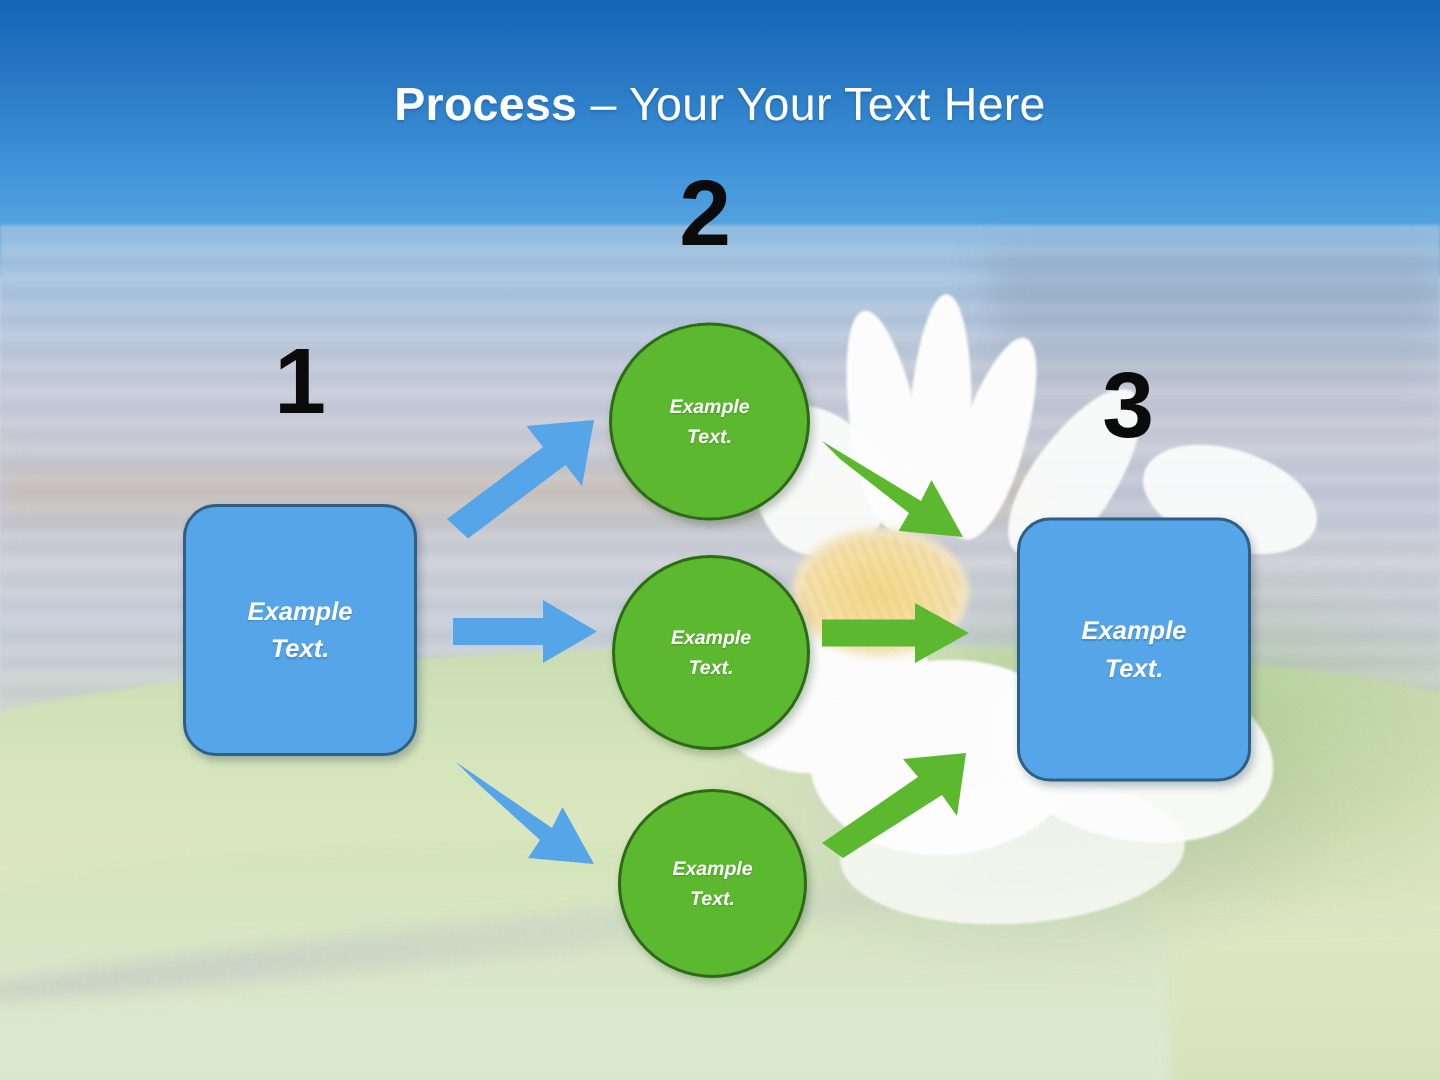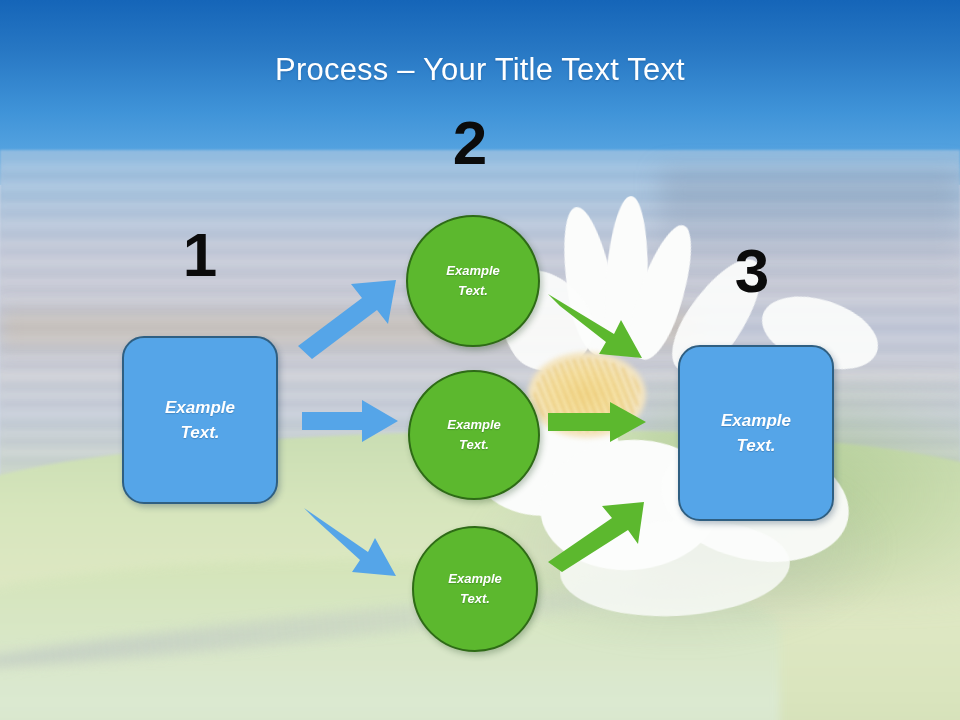--- a/index.html
+++ b/index.html
@@ -80,21 +80,21 @@
     background:radial-gradient(ellipse at 50% 40%,rgba(160,170,170,.40),rgba(175,185,180,0) 72%);
     filter:blur(8px);
   }
 
   
   .title{
     position:absolute;left:0;top:52px;width:960px;text-align:center;
     font-size:31px;color:#ffffff;letter-spacing:.2px;white-space:nowrap;
     text-shadow:0 1px 2px rgba(0,40,90,.25);
   }
-  .title b{font-weight:normal;}
+  .title b{font-weight:bold;}
   .title span.rest{font-weight:normal;}
 
   
   .step-num{
     position:absolute;color:#0b0b0b;font-weight:bold;font-size:62px;
     line-height:62px;text-align:center;
   }
   #num1{left:160px;top:224px;width:80px;}
   #num2{left:430px;top:112px;width:80px;}
   #num3{left:712px;top:240px;width:80px;}
@@ -150,21 +150,21 @@
     <div class="petal soft" style="left:500px;top:268px;width:88px;height:104px;border-radius:52% 48% 46% 54%/62% 58% 42% 38%;transform:rotate(-34deg);"></div>
     <div class="petal" style="left:470px;top:396px;width:150px;height:120px;border-radius:48% 52% 46% 54%/44% 48% 52% 56%;transform:rotate(-14deg);"></div>
     <div class="petal" style="left:540px;top:440px;width:180px;height:130px;border-radius:50%;transform:rotate(-4deg);"></div>
     <div class="petal soft" style="left:660px;top:440px;width:190px;height:120px;border-radius:50%;transform:rotate(12deg);"></div>
     <div class="petal soft" style="left:560px;top:520px;width:230px;height:96px;border-radius:50%;transform:rotate(-3deg);opacity:.85;"></div>
     <div class="flower-core"></div>
     <div class="flower-core-lines"></div>
   </div>
 
   <div class="title">
-    <b>Process</b><span class="rest"> – Your Title Text Text</span>
+    <b>Process</b><span class="rest"> – Your Your Text Here</span>
   </div>
 
   <div class="step-num" id="num1">1</div>
   <div class="step-num" id="num2">2</div>
   <div class="step-num" id="num3">3</div>
 
   <div class="blue-box" id="box-left">
     <div>
       <div>Example</div>
       <div>Text.</div>

